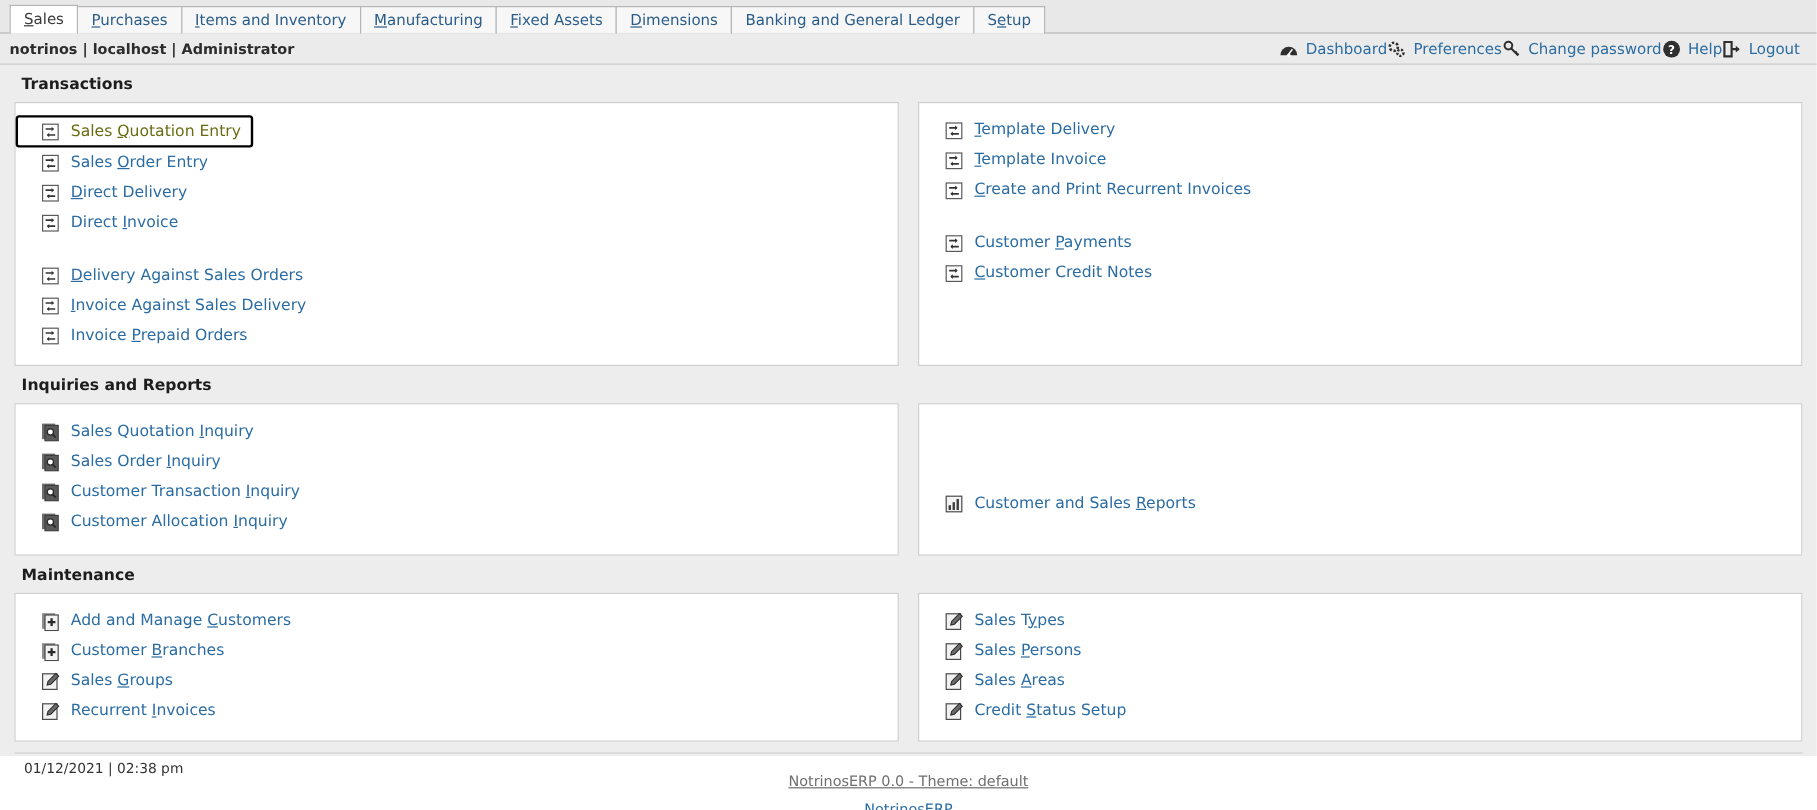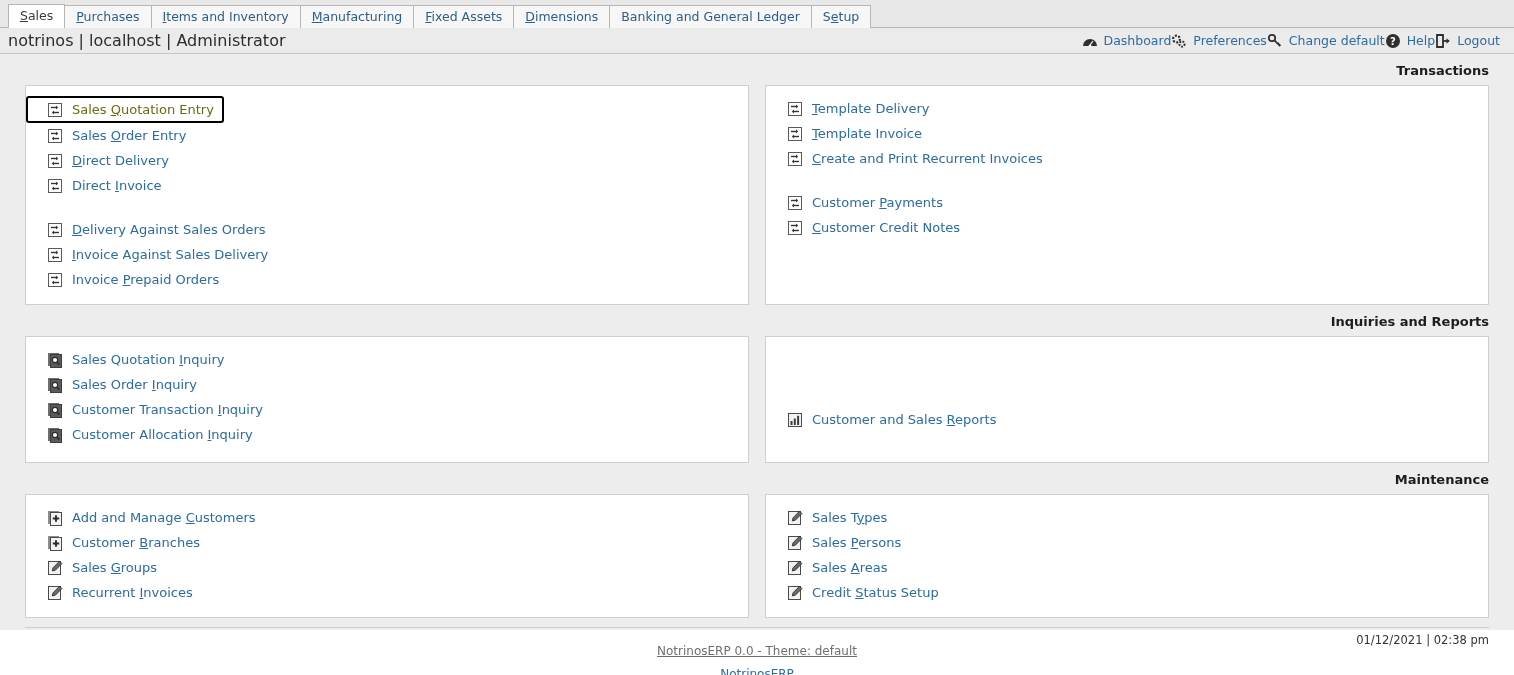--- a/index.html
+++ b/index.html
@@ -50,38 +50,37 @@
   .userbar {
     height: 26px;
     background: #ebebeb;
     border-bottom: 1px solid #c6c6c6;
     display: flex;
     align-items: center;
     justify-content: space-between;
     padding: 0 14px 0 8px;
   }
   .userinfo {
-    font-size: 16px;
-    font-weight: normal;
+    font-size: 12px;
+    font-weight: bold;
     color: #2c2c2c;
   }
   .headlinks { display: flex; align-items: center; }
   .hlink {
     display: flex; align-items: center; gap: 6px;
     color: #2b6ca3; font-size: 12.5px;
     cursor: pointer; white-space: nowrap;
   }
   .hlink svg { display: block; }
 
   
   .page {
     background: #ededed;
-    padding: 0 25px;
+    padding: 0 12px;
     height: 576px;
-    text-align: right;
   }
   .sec-title {
     font-size: 13px;
     font-weight: bold;
     color: #1d1d1d;
     padding: 9px 0 7px 6px;
   }
   .panels { display: flex; gap: 16px; }
   .panel {
     background: #ffffff;
@@ -178,21 +177,21 @@
         </span>
         <span>Preferences</span>
       </div>
       <div class="hlink">
         <span class="icon">
           <svg xmlns="http://www.w3.org/2000/svg" viewBox="0 0 16 16">
             <circle cx="5" cy="5" r="3.2" fill="none" stroke="#2f2f2f" stroke-width="1.7"></circle>
         <path d="M7.2 7.2l6 6M10.6 11.3l1.4-1.4M12.2 12.9l1.3-1.3" stroke="#2f2f2f" stroke-width="1.7"></path>
           </svg>
         </span>
-        <span>Change default</span>
+        <span>Change password</span>
       </div>
       <div class="hlink">
         <span class="icon">
           <svg xmlns="http://www.w3.org/2000/svg" viewBox="0 0 16 16">
             <circle cx="8" cy="8" r="7" fill="#2f2f2f"></circle>
         <text x="8" y="12" font-size="10" font-family="DejaVu Sans" fill="#fff" text-anchor="middle" font-weight="bold">?</text>
           </svg>
         </span>
         <span>Help</span>
       </div>

